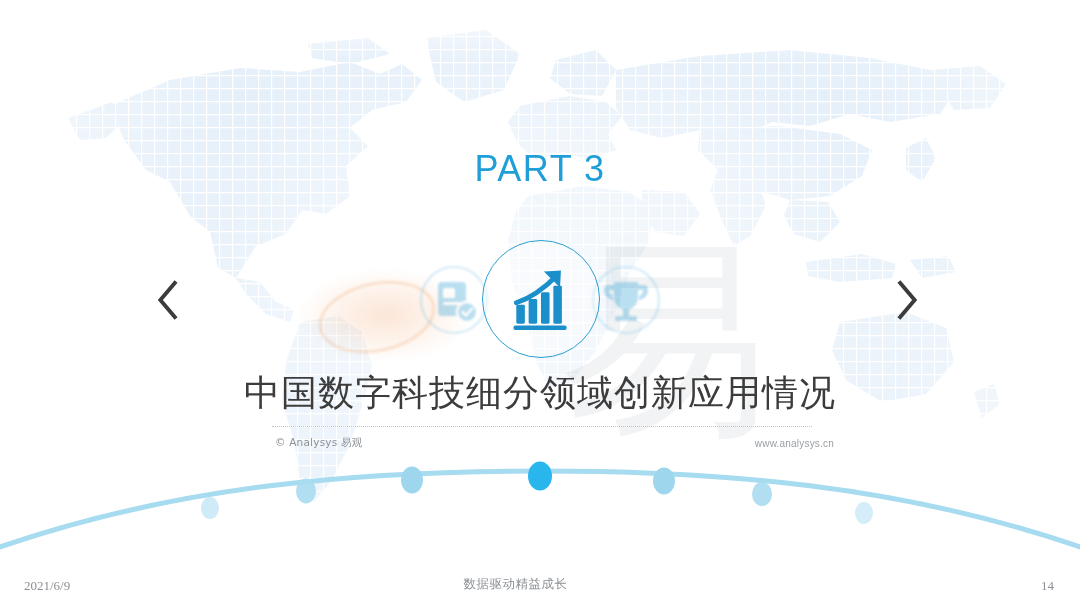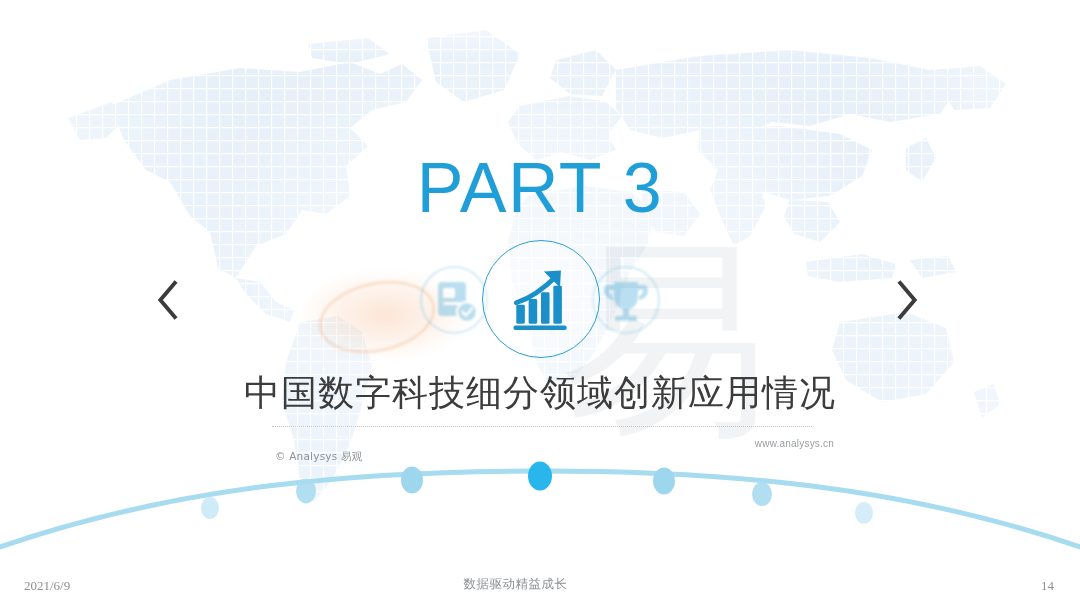--- a/index.html
+++ b/index.html
@@ -109,21 +109,21 @@
     filter: blur(0.6px);
   }
 
   
   .part-heading {
     position: absolute;
     left: 0;
     top: 148px;
     width: 1080px;
     text-align: center;
-    font-size: 70px;
+    font-size: 36px;
     font-weight: 400;
     letter-spacing: 1.5px;
     color: #1f9ed8;
     font-family: "Liberation Sans", sans-serif;
   }
 
   
   .icon-cluster {
     position: absolute;
     left: 400px;
@@ -196,21 +196,20 @@
   }
 
   .credit-left {
     position: absolute;
     left: 275px;
     top: 436px;
     font-size: 10.5px;
     color: #8e9296;
     letter-spacing: 0.2px;
     font-family: "DejaVu Sans", "Liberation Sans", sans-serif;
-    margin-top: 14px;
   }
   .credit-right {
     position: absolute;
     right: 246px;
     top: 438px;
     font-size: 10px;
     color: #9a9ea2;
     letter-spacing: 0.2px;
     font-family: "Liberation Sans", sans-serif;
   }

